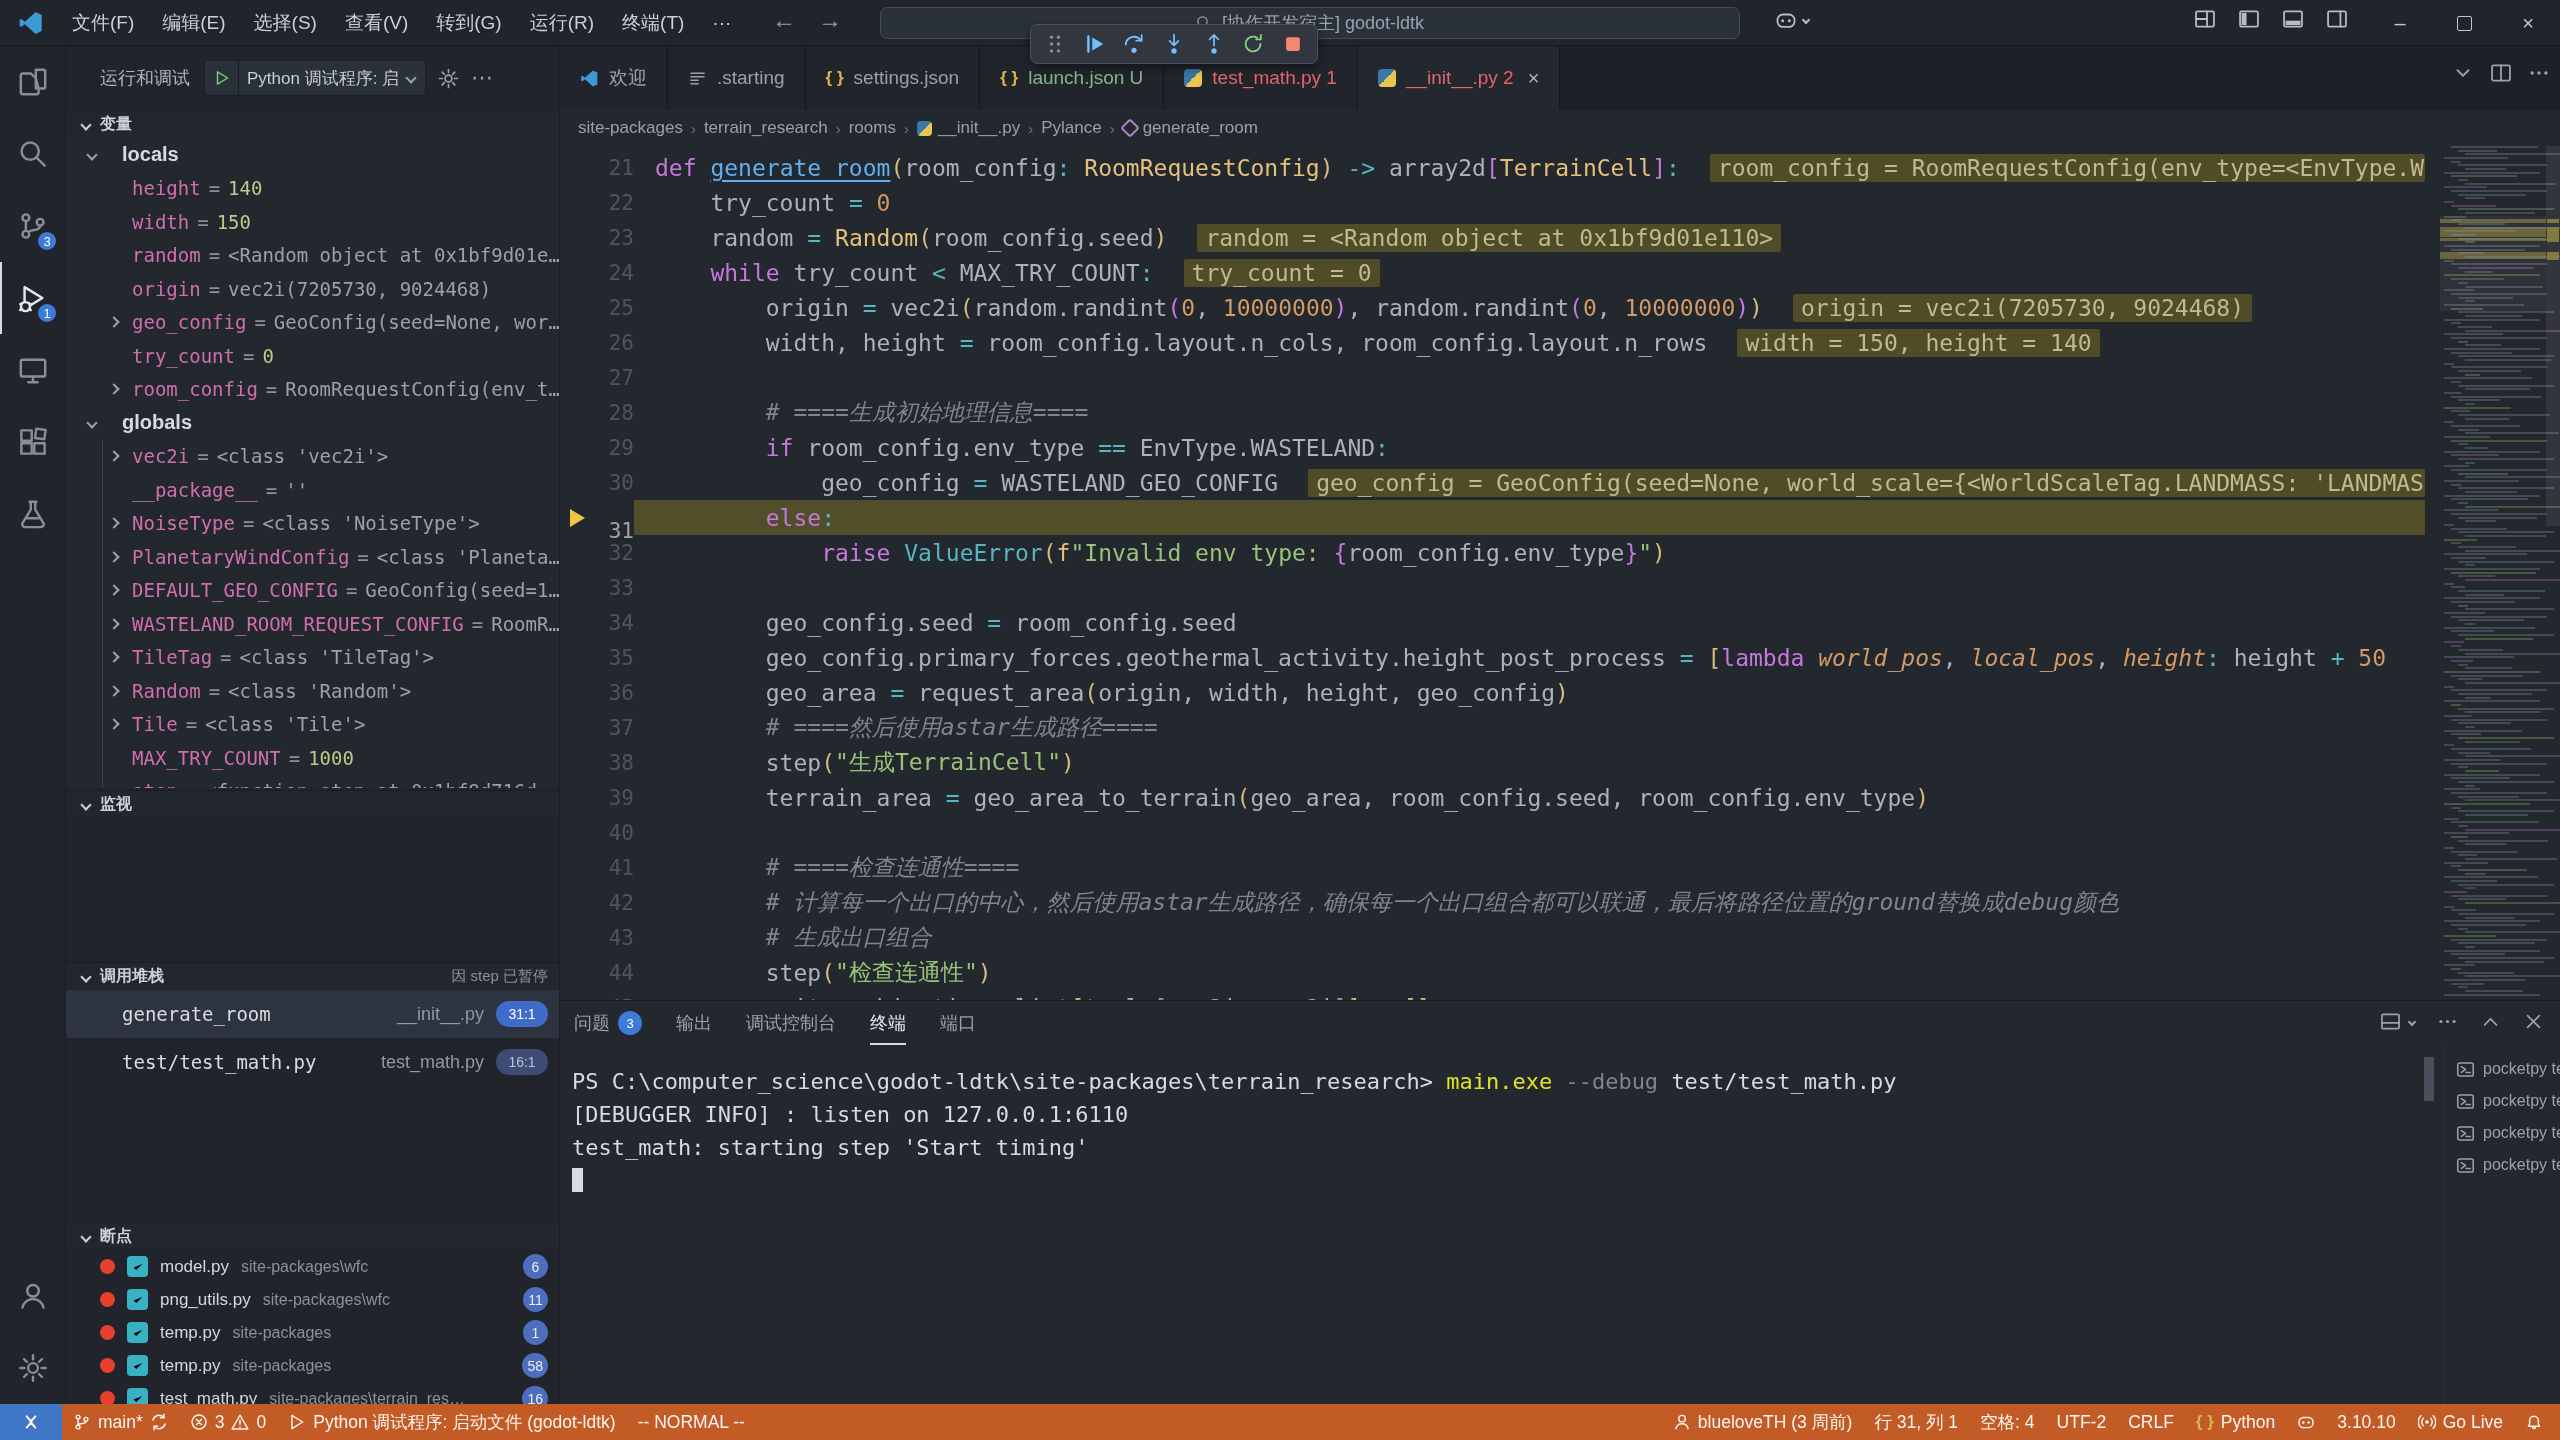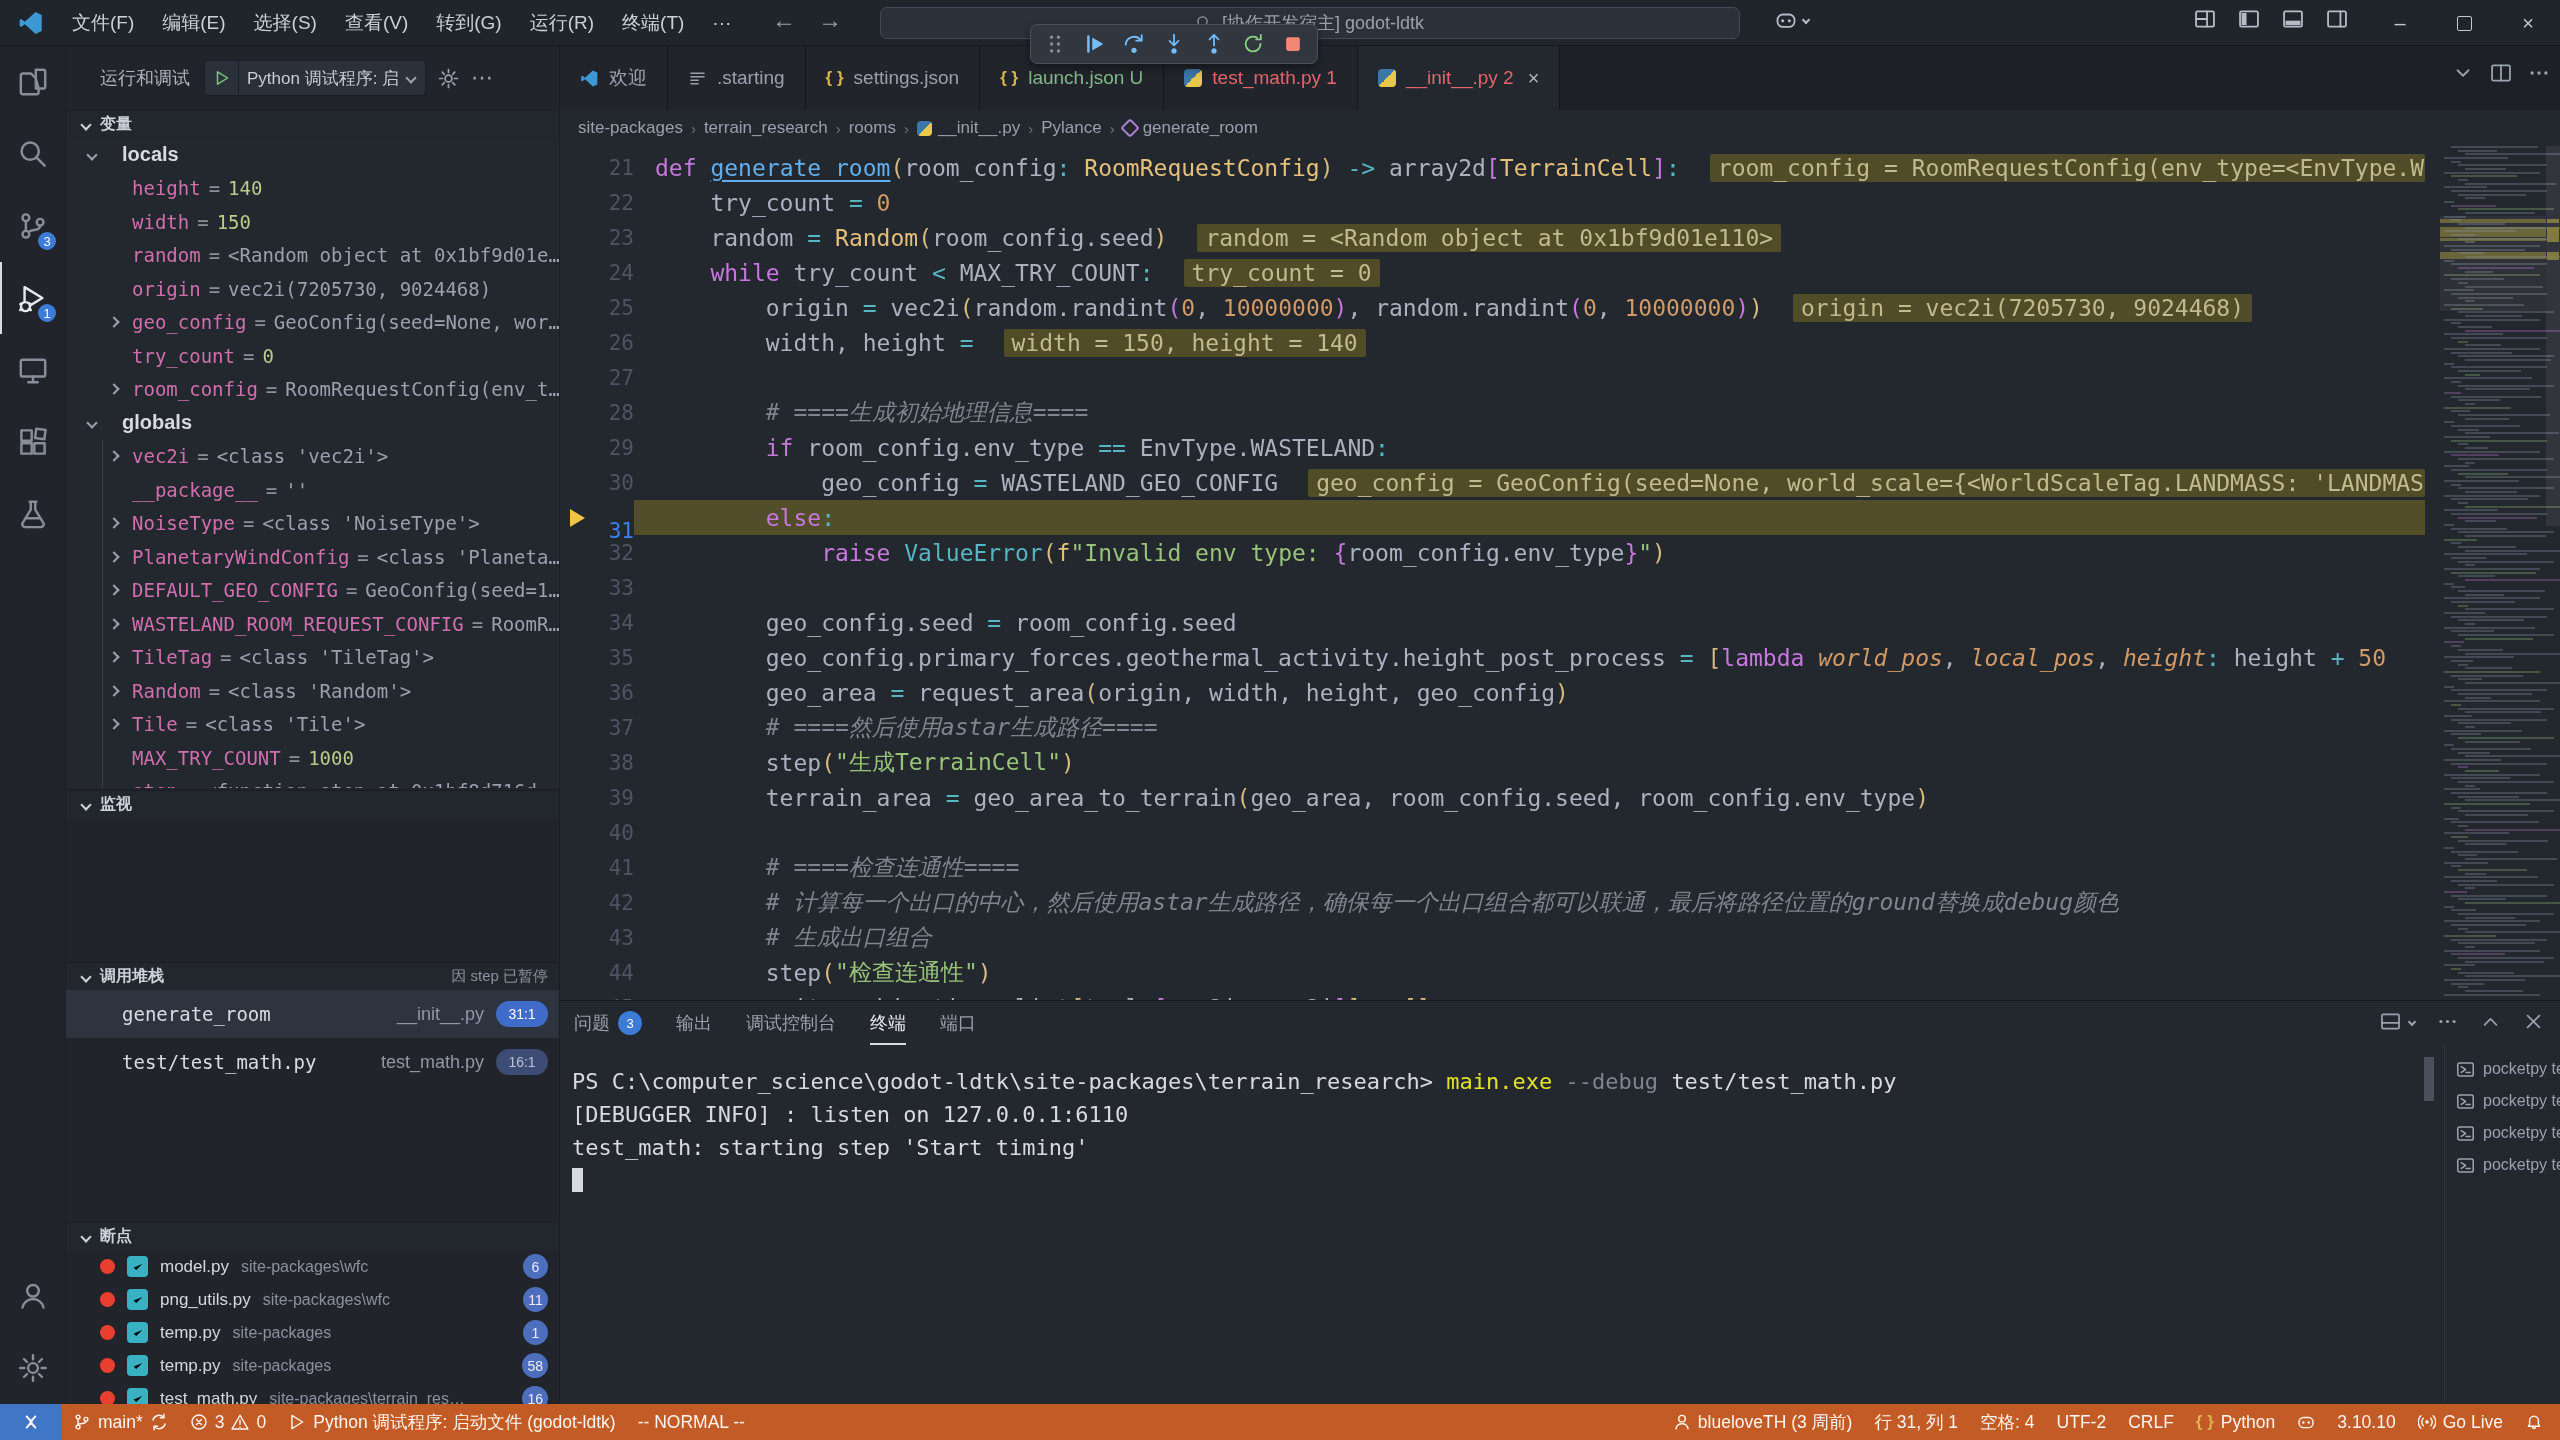--- a/index.html
+++ b/index.html
@@ -86,21 +86,21 @@
   .bc-item{display:flex;align-items:center;gap:6px;}
   .method-ico{width:14px;height:14px;border:2px solid #b180d7;transform:rotate(45deg);border-radius:3px;}
   
   #editor{left:560px;top:146px;width:2000px;height:854px;background:#23272e;overflow:hidden;}
   #code{position:absolute;left:0;top:-31px;width:1865px;}
   .row{display:flex;height:35px;align-items:center;font-family:"DejaVu Sans Mono",monospace;font-size:23px;}
   .row .glyph{width:34px;flex:none;display:flex;align-items:center;justify-content:center;}
   .row .ln{width:40px;flex:none;text-align:right;color:#4d5565;font-size:21px;}
   .row .rowbody{display:flex;align-items:center;white-space:pre;padding-left:21px;flex:1;height:100%;overflow:hidden;}
   .row.cur .rowbody{background:#514e29;}
-  .row.cur .ln{color:#3b82f6;margin-top:26px;}
+  .row.cur .ln{color:#a3a3a3;margin-top:26px;}
   .cur-arrow{width:0;height:0;border-top:9px solid transparent;border-bottom:9px solid transparent;border-left:15px solid #efc542;}
   .tk-k{color:#c678dd;} .tk-fd{color:#61afef;text-decoration:underline;text-underline-offset:4px;}
   .tk-t{color:#e5c07b;} .tk-b{color:#56b6c2;} .tk-n{color:#d19a66;} .tk-s{color:#98c379;}
   .tk-c{color:#7f848e;font-style:italic;} .tk-o{color:#56b6c2;} .tk-p{color:#d7ba7d;}
   .tk-p2{color:#c678dd;} .tk-v{color:#abb2bf;} .tk-pr{color:#d19a66;font-style:italic;}
   .iv{background:#514c28;color:#c2ba8e;margin-left:30px;padding:1px 8px;border-radius:2px;white-space:pre;overflow:hidden;}
   .iv.wide{flex:1 1 auto;}
   #minimap{position:absolute;right:14px;top:0;width:106px;height:854px;background:#23272e;}
   #oruler{position:absolute;right:0;top:0;width:14px;height:854px;}
   #vscroll{position:absolute;right:0;top:0;width:14px;height:380px;background:rgba(255,255,255,.07);}
@@ -689,21 +689,21 @@
     <div class="rowbody"><span class="tk-k">    while</span><span class="tk-v"> try_count </span><span class="tk-o">&lt;</span><span class="tk-v"> MAX_TRY_COUNT</span><span class="tk-o">:</span><span class="iv ">try_count = 0</span></div>
         </div>
         <div class="row ">
     <div class="glyph"></div>
     <div class="ln">25</div>
     <div class="rowbody"><span class="tk-v">        origin </span><span class="tk-o">=</span><span class="tk-v"> vec2i</span><span class="tk-p">(</span><span class="tk-v">random.randint</span><span class="tk-p2">(</span><span class="tk-n">0</span><span class="tk-v">, </span><span class="tk-n">10000000</span><span class="tk-p2">)</span><span class="tk-v">, random.randint</span><span class="tk-p2">(</span><span class="tk-n">0</span><span class="tk-v">, </span><span class="tk-n">10000000</span><span class="tk-p2">)</span><span class="tk-p">)</span><span class="iv ">origin = vec2i(7205730, 9024468)</span></div>
         </div>
         <div class="row ">
     <div class="glyph"></div>
     <div class="ln">26</div>
-    <div class="rowbody"><span class="tk-v">        width, height </span><span class="tk-o">=</span><span class="iv ">width = 150, height = 140</span></div>
+    <div class="rowbody"><span class="tk-v">        width, height </span><span class="tk-o">=</span><span class="tk-v"> room_config.layout.n_cols, room_config.layout.n_rows</span><span class="iv ">width = 150, height = 140</span></div>
         </div>
         <div class="row ">
     <div class="glyph"></div>
     <div class="ln">27</div>
     <div class="rowbody"></div>
         </div>
         <div class="row ">
     <div class="glyph"></div>
     <div class="ln">28</div>
     <div class="rowbody"><span class="tk-c">        # ====生成初始地理信息====</span></div>

